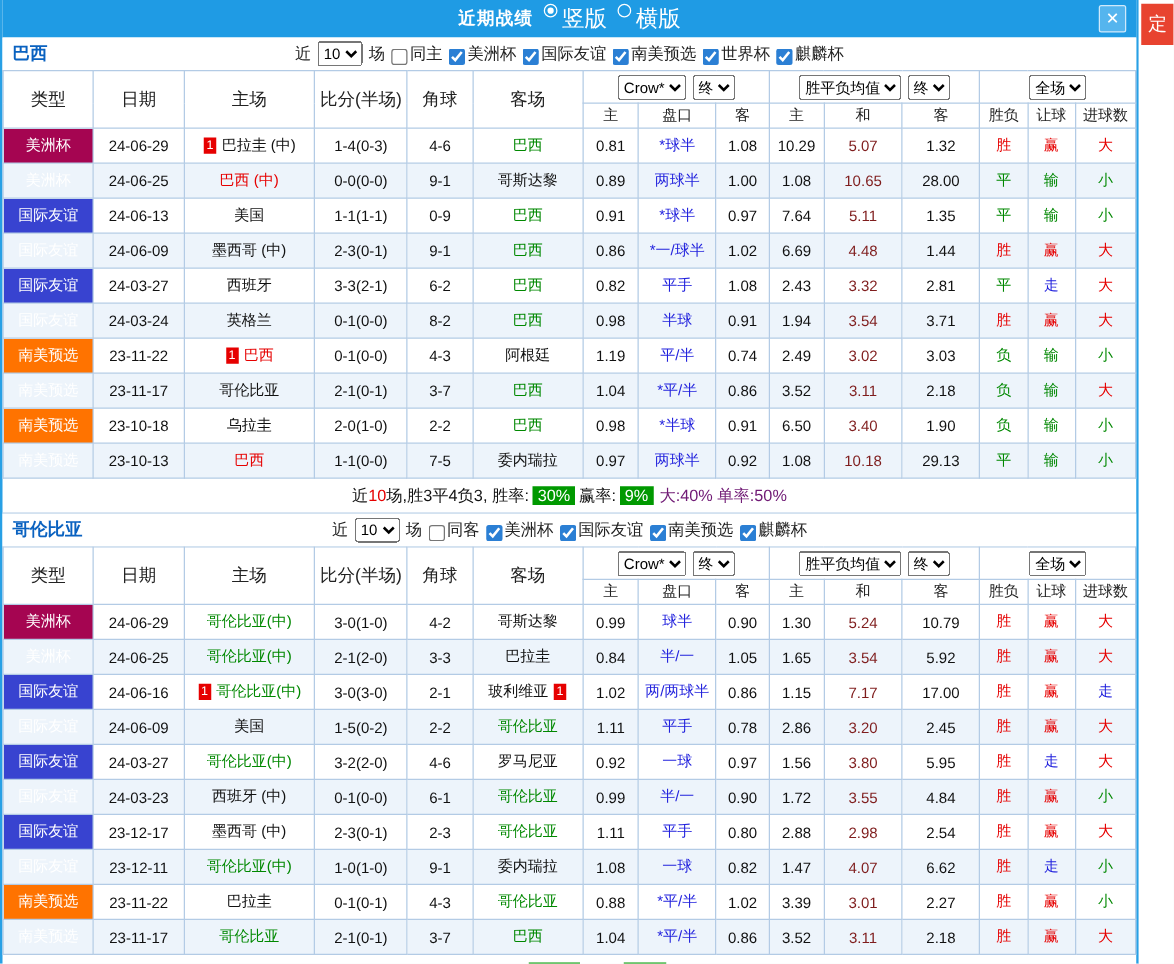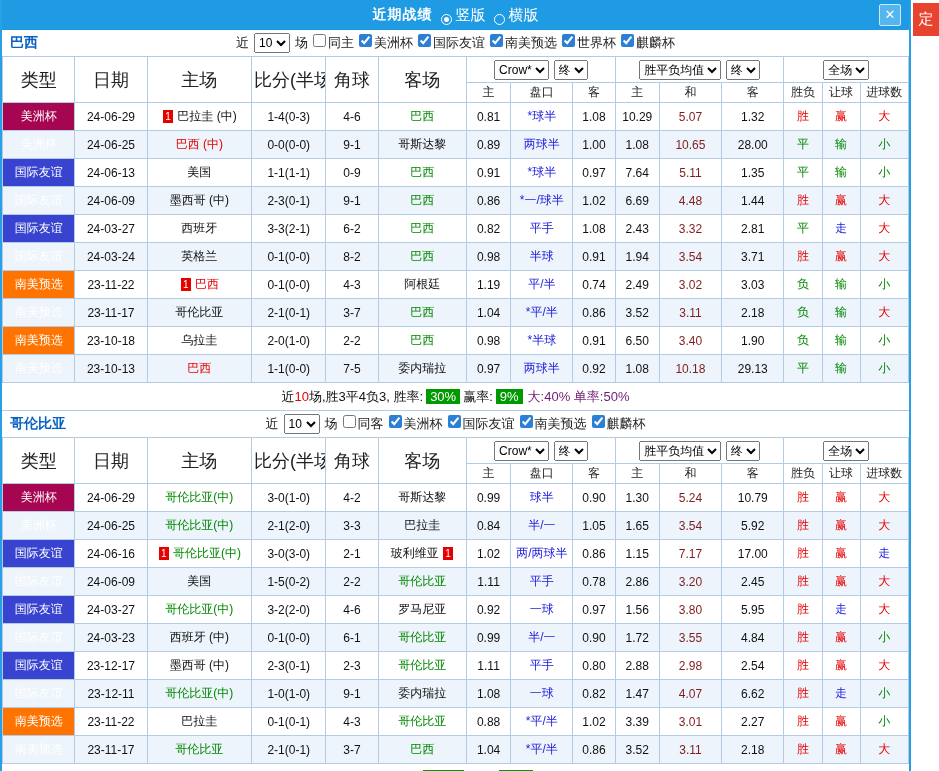--- a/index.html
+++ b/index.html
@@ -7,39 +7,39 @@
   #screen{position:relative;width:939px;height:771px;background:#fff;overflow:hidden}
   #panel{position:absolute;left:0;top:0;width:911px;min-height:790px;background:#fff;
          border-left:2px solid #28a0e5;border-right:2px solid #28a0e5}
   #strip{position:absolute;left:911px;top:0;width:28px;height:771px;background:#fff}
   .pin-tab{position:absolute;right:0;top:3px;width:26px;height:33px;background:#e8432f;color:#fff;
            display:flex;align-items:center;justify-content:center;font-size:15px;cursor:pointer}
 
   .titlebar{position:relative;height:30px;background:#1f9be4;display:flex;align-items:center;
             justify-content:center;gap:8px;color:#fff;font-size:14px}
   .titlebar .title{font-weight:bold;letter-spacing:1px}
-  .rgroup{display:inline-flex;align-items:flex-end;gap:4px;cursor:pointer;font-size:15px}
+  .rgroup{display:inline-flex;align-items:flex-start;gap:4px;cursor:pointer;font-size:18px}
   .rdo{display:inline-block;width:11px;height:11px;border:1px solid #fff;border-radius:50%;position:relative}
   .rdo.sel::after{content:"";position:absolute;inset:2px;background:#fff;border-radius:50%}
   .close-btn{position:absolute;right:8px;top:4px;width:22px;height:22px;line-height:20px;text-align:center;
              background:#55b5ee;border:1px solid #cfe9fb;border-radius:2px;color:#fff;font-size:13px;
              font-weight:bold;cursor:pointer}
 
   .secbar{position:relative;height:26px;background:#fff}
   .secname{position:absolute;left:8px;top:50%;transform:translateY(-50%);color:#0a62c0;
            font-weight:bold;font-size:14px}
   .filters{height:100%;display:flex;align-items:center;justify-content:center;gap:5px;font-size:13px;color:#222}
   .filters select{font-size:12px;height:20px}
-  .chk{display:inline-flex;align-items:flex-start;gap:2px;cursor:pointer}
+  .chk{display:inline-flex;align-items:flex-end;gap:2px;cursor:pointer}
   .chk input{accent-color:#2b7fd4;width:13px;height:13px;cursor:pointer}
 
   table{width:100%;border-collapse:collapse;table-layout:fixed;text-align:center}
   th,td{border:1px solid #b3cbe5;overflow:hidden;white-space:nowrap;padding:0 2px}
   th{font-weight:normal}
-  .hcell{background:#e7eff8;font-size:18px;color:#222}
+  .hcell{background:#e7eff8;font-size:14px;color:#222}
   .selrow th{height:26px;background:#fff}
   .selcell select{font-size:12px;height:20px;max-width:96%}
   .subrow th{height:20px;background:#fff;font-size:12px;color:#222}
   tbody td{height:28px;font-size:12px;color:#111}
   tr.alt td{background:#edf4fb}
   td.t-cup{background:#a50551;color:#fff}
   td.t-friendly{background:#3843d0;color:#fff}
   td.t-qual{background:#ff7300;color:#fff}
   .c-red{color:#e60000}
   .c-green{color:#008800}

